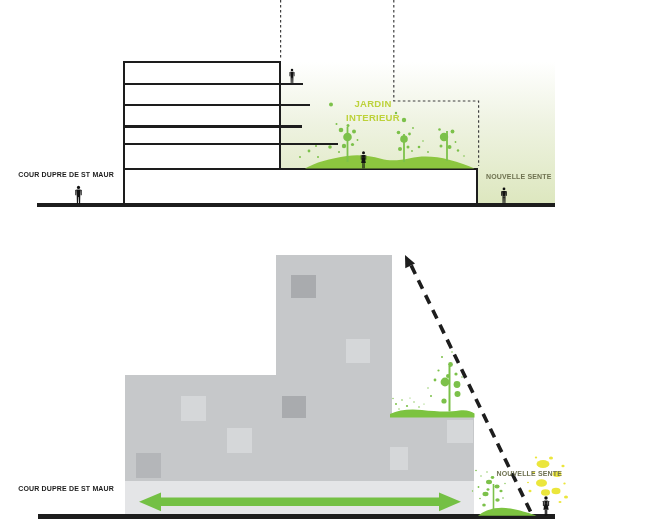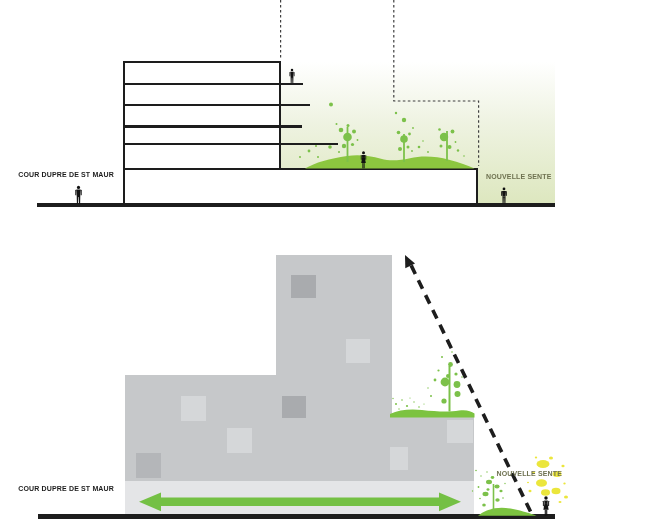--- a/index.html
+++ b/index.html
@@ -235,19 +235,23 @@
 
     <use href="#fig-man" transform="translate(78.5,185.8) scale(0.525)"></use>
     <use href="#fig-man" transform="translate(292,68.8) scale(0.415)"></use>
     <use href="#fig-woman" transform="translate(363.5,151.3) scale(0.5)"></use>
     <use href="#fig-man" transform="translate(504,187.6) scale(0.46)"></use>
     <use href="#fig-woman" transform="translate(546,496.3) scale(0.575)"></use>
   </svg>
 
   <div class="lbl lbl-right" style="left:16px;top:170.5px;">COUR DUPRE DE ST MAUR</div>
 
+  <div class="lbl lbl-garden">
+    <span>JARDIN</span><br>
+    <span>INTERIEUR</span>
+  </div>
 
   <div class="lbl lbl-olive" style="left:486px;top:172.8px;">NOUVELLE SENTE</div>
 
   <div class="lbl lbl-right" style="left:16px;top:484.5px;">COUR DUPRE DE ST MAUR</div>
 
   <div class="lbl lbl-olive" style="left:496.5px;top:469.8px;">NOUVELLE SENTE</div>
 </div>
 
 </body></html>

